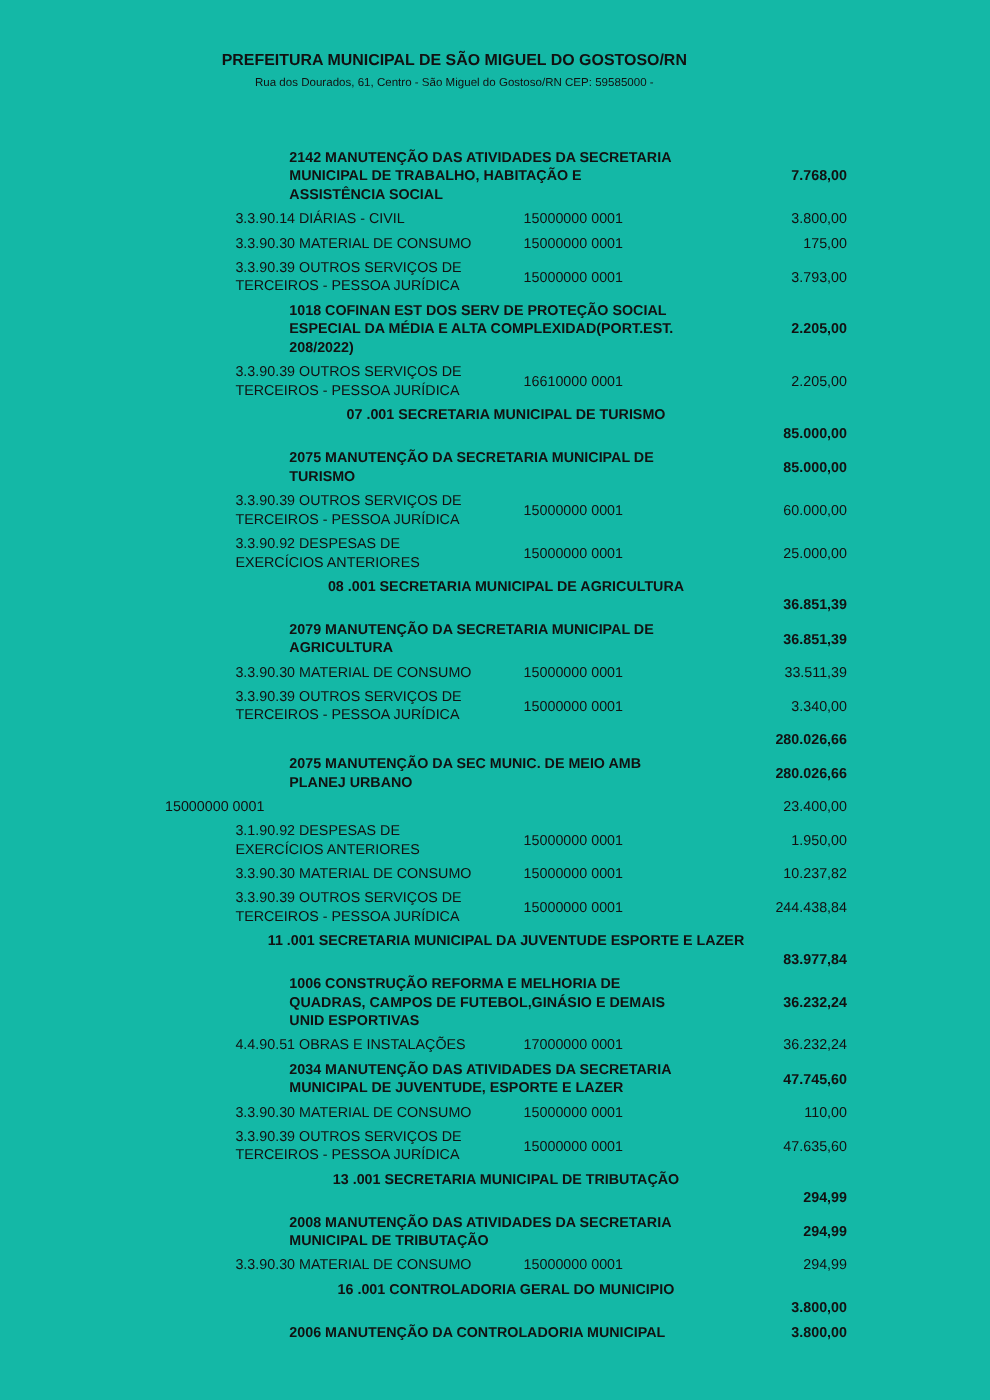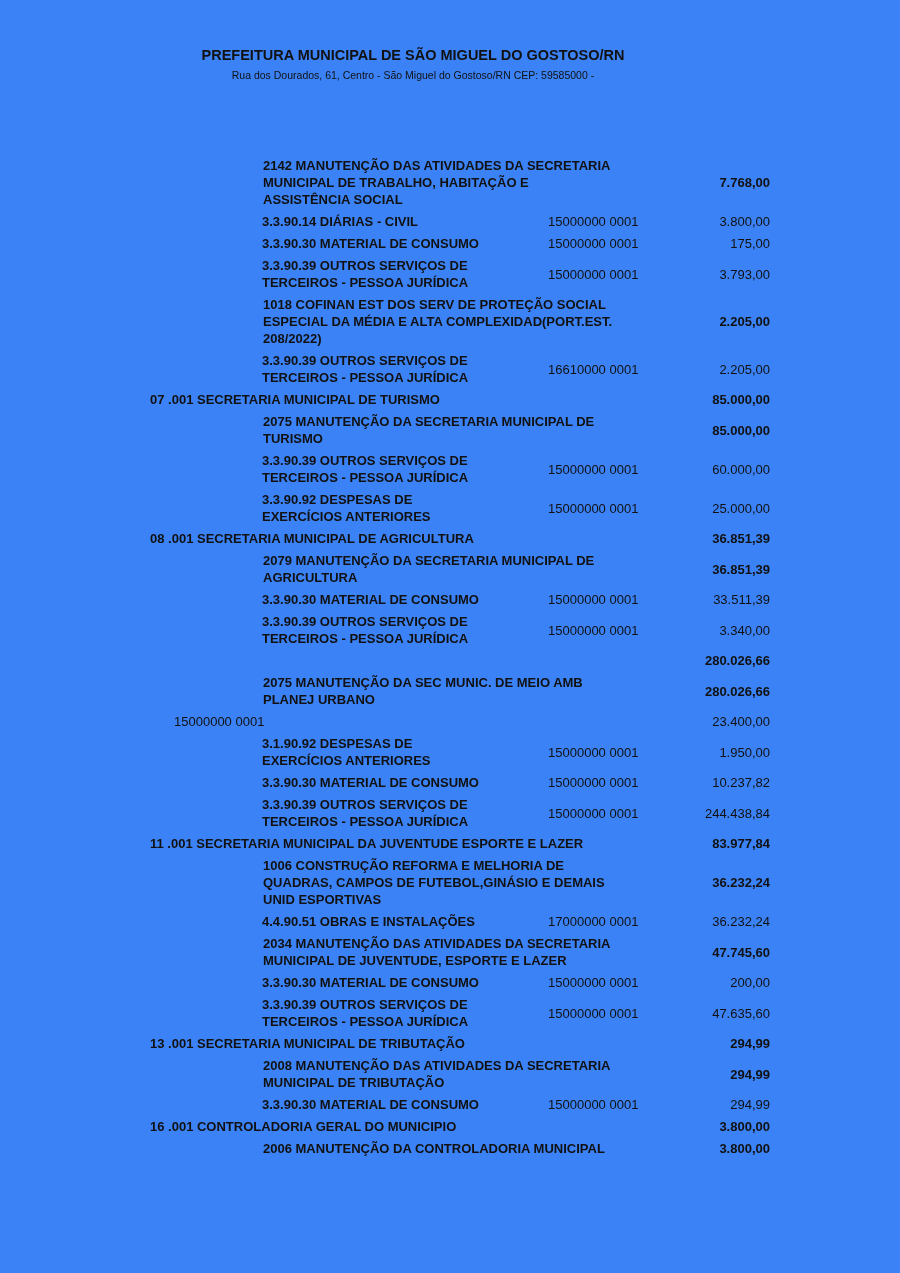--- a/index.html
+++ b/index.html
@@ -3,21 +3,21 @@
 <meta charset="utf-8">
 <style>
   html, body { margin: 0; padding: 0; }
   body {
     width: 900px; height: 1273px;
     background: #ffffff;
     font-family: "Liberation Sans", sans-serif;
     color: #111111;
     overflow: hidden;
   }
-  .page { position: relative; width: 900px; height: 1273px; background: #3b82f6; }
+  .page { position: relative; width: 900px; height: 1273px; background: #14b8a6; }
 
   .doc-header {
     position: absolute;
     top: 46px; left: 150px; width: 526px;
     text-align: center;
   }
   .doc-title {
     font-size: 14.5px;
     font-weight: bold;
     line-height: 18px;
@@ -25,36 +25,36 @@
   }
   .doc-address {
     font-size: 10.5px;
     line-height: 14px;
     margin-top: 4px;
     white-space: nowrap;
   }
 
   .budget-table {
     position: absolute;
-    top: 157px; left: 150px; width: 620px;
+    top: 134px; left: 150px; width: 620px;
     font-size: 13px;
     line-height: 17px;
   }
   .row {
     display: flex;
     align-items: center;
     margin-bottom: 5px;
   }
   .desc { white-space: pre-line; }
-  .row-section { font-weight: bold; }
+  .row-section { font-weight: bold; flex-direction: column; }
   .row-section .desc { flex: 1 1 auto; }
   .row-activity { font-weight: bold; }
   .row-activity .desc { margin-left: 113px; width: 430px; flex: 0 0 auto; }
-  .row-detail .desc { margin-left: 112px; width: 262px; flex: 0 0 auto; font-weight: bold; }
-  .source { width: 112px; flex: 0 0 auto; white-space: nowrap; margin-left: 24px; }
+  .row-detail .desc { margin-left: 64px; width: 262px; flex: 0 0 auto; }
+  .source { width: 112px; flex: 0 0 auto; white-space: nowrap; }
   .value { margin-left: auto; text-align: right; white-space: nowrap; }
 </style>
 </head>
 <body>
 
 <div class="page">
 
   <div class="doc-header">
     <div class="doc-title">PREFEITURA MUNICIPAL DE SÃO MIGUEL DO GOSTOSO/RN</div>
     <div class="doc-address">Rua dos Dourados, 61, Centro - São Miguel do Gostoso/RN CEP: 59585000 -</div>
@@ -192,21 +192,21 @@
     </div>
       <div class="row row-activity">
       <span class="desc">2034 MANUTENÇÃO DAS ATIVIDADES DA SECRETARIA
 MUNICIPAL DE JUVENTUDE, ESPORTE E LAZER</span>
 
       <span class="value">47.745,60</span>
     </div>
       <div class="row row-detail">
       <span class="desc">3.3.90.30 MATERIAL DE CONSUMO</span>
       <span class="source">15000000 0001</span>
-      <span class="value">200,00</span>
+      <span class="value">110,00</span>
     </div>
       <div class="row row-detail">
       <span class="desc">3.3.90.39 OUTROS SERVIÇOS DE
 TERCEIROS - PESSOA JURÍDICA</span>
       <span class="source">15000000 0001</span>
       <span class="value">47.635,60</span>
     </div>
       <div class="row row-section">
       <span class="desc">13 .001 SECRETARIA MUNICIPAL DE TRIBUTAÇÃO</span>
 

